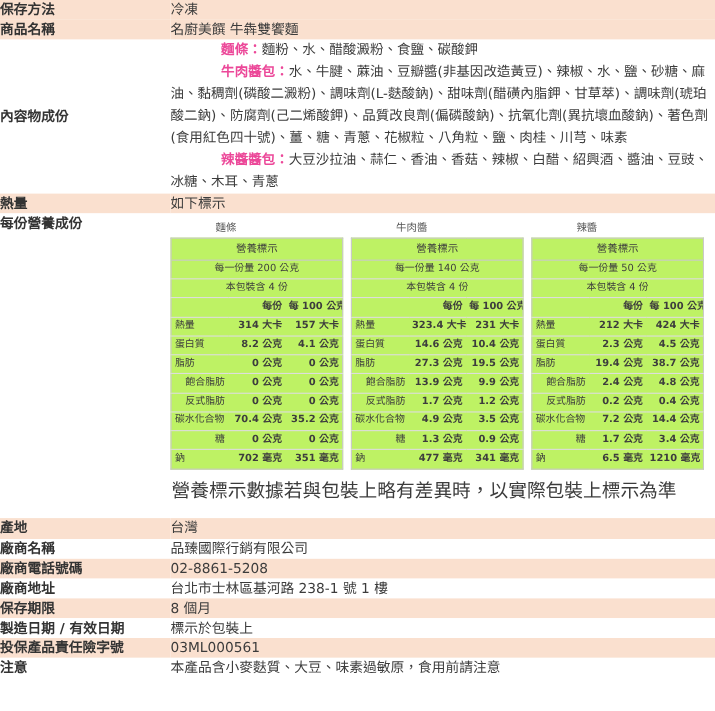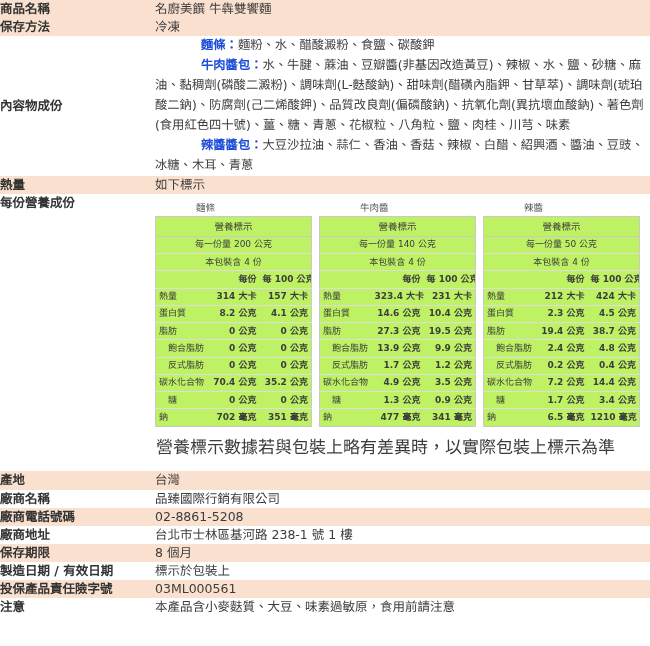--- a/index.html
+++ b/index.html
@@ -46,21 +46,21 @@
   tr.plain > th, tr.plain > td { background: #ffffff; }
 
   .row-label.mid { vertical-align: middle; }
 
   
   .ing-line {
     font-size: 12.3px;
     line-height: 1.62;
     color: #3c3c3c;
   }
-  .ing-line b { color: #1d4ed8; padding-left: 46px; }
+  .ing-line b { color: #ec4899; padding-left: 46px; }
 
   
   .nutri-wrap {
     display: flex;
     gap: 7px;
     padding: 4px 4px 0 0;
   }
   .nutri-col { flex: 1 1 0; min-width: 0; }
   .nutri-cap {
     font-size: 9.5px;
@@ -87,43 +87,43 @@
   }
   table.nutri tr:first-child td { border-top: none; }
   .nutri-title {
     text-align: center;
     font-size: 9.5px;
     border-bottom: 1px solid #c9c9c9 !important;
     padding: 3.5px 2px !important;
   }
   .nutri-serv { font-size: 9px; text-align: center; }
   .n-name { text-align: left; width: 40%; }
-  .n-indent { padding-left: 12px !important; }
+  .n-indent { padding-left: 12px !important; text-align: right; }
   .n-v { text-align: right; width: 30%; font-weight: bold; }
   .nutri-note {
     font-size: 17px;
     color: #3c3c3c;
     padding: 9px 4px 8px 1px;
     line-height: 1.4;
   }
   .nutri-cell { padding: 4px 6px 4px 0 !important; }
 </style>
 </head>
 <body>
 
 <table class="spec-table">
   <tbody>
     <tr class="shade">
+      <th class="row-label">保存方法</th>
+      <td class="row-value">冷凍</td>
+    </tr>
+
+    <tr class="shade">
       <th class="row-label">商品名稱</th>
       <td class="row-value">名廚美饌 牛犇雙饗麵</td>
-    </tr>
-
-    <tr class="shade">
-      <th class="row-label">保存方法</th>
-      <td class="row-value">冷凍</td>
     </tr>
 
     <tr class="plain">
       <th class="row-label mid">內容物成份</th>
       <td class="row-value">
         <div class="ing-line">
           <b>麵條：</b><span>麵粉、水、醋酸澱粉、食鹽、碳酸鉀</span>
         </div>
         <div class="ing-line">
           <b>牛肉醬包：</b><span>水、牛腱、蔴油、豆瓣醬(非基因改造黃豆)、辣椒、水、鹽、砂糖、麻油、黏稠劑(磷酸二澱粉)、調味劑(L-麩酸鈉)、甜味劑(醋磺內脂鉀、甘草萃)、調味劑(琥珀酸二鈉)、防腐劑(己二烯酸鉀)、品質改良劑(偏磷酸鈉)、抗氧化劑(異抗壞血酸鈉)、著色劑(食用紅色四十號)、薑、糖、青蔥、花椒粒、八角粒、鹽、肉桂、川芎、味素</span>

